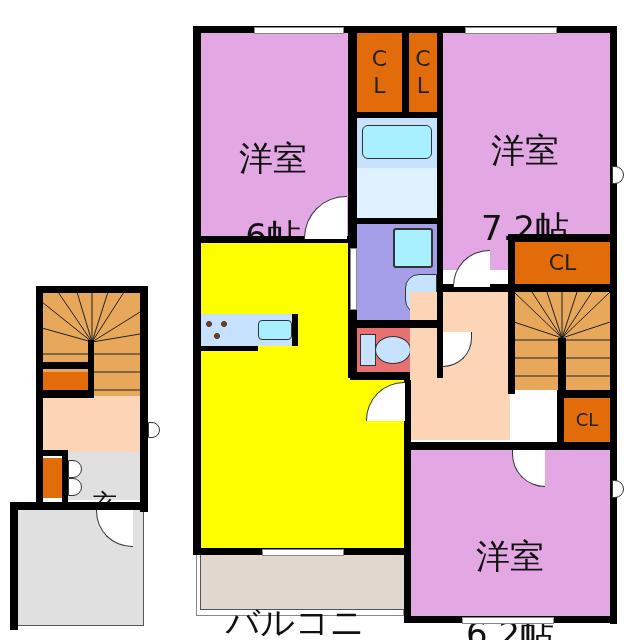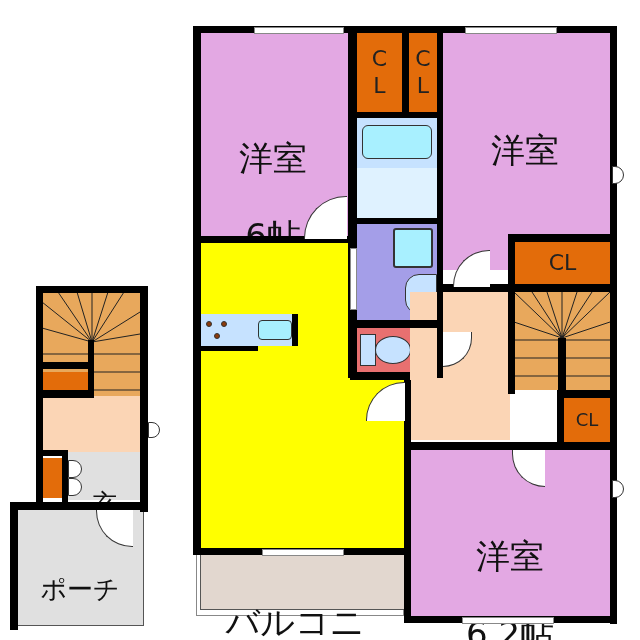--- a/index.html
+++ b/index.html
@@ -42,20 +42,21 @@
   <div class="abs" style="left:405px;top:274px;width:32px;height:40px;background:#c6e2ff;border:1px solid #333;border-radius:14px 0 0 14px;"></div>
 
   <div class="abs" style="left:357px;top:328px;width:80px;height:44px;background:#e87070;"></div>
   <div class="abs" style="left:360px;top:334px;width:16px;height:32px;background:#c6e2ff;border:1px solid #333;"></div>
   <div class="abs" style="left:375px;top:336px;width:36px;height:28px;background:#c6e2ff;border:1px solid #333;border-radius:50%;"></div>
 
   <div class="abs" style="left:443px;top:32px;width:167px;height:202px;background:#e3a8e3;"></div>
   <div class="abs" style="left:443px;top:230px;width:70px;height:40px;background:#e3a8e3;"></div>
   <div class="room-label" style="left:470px;top:92px;width:110px;font-size:34px;">
     <span>洋室</span><br>
+    <span>7.2帖</span>
   </div>
 
   <div class="cl" style="left:515px;top:242px;width:95px;height:42px;">
     <span>CL</span>
   </div>
 
   <div class="abs" style="left:410px;top:292px;width:100px;height:148px;background:#fbd5b5;"></div>
   <div class="abs" style="left:443px;top:290px;width:66px;height:20px;background:#fbd5b5;"></div>
 
   <div class="stairs" style="left:514px;top:292px;width:96px;height:98px;">
@@ -163,23 +164,20 @@
   <div class="abs" style="left:42px;top:372px;width:46px;height:18px;background:#e36c0a;"></div>
 
   <div class="abs" style="left:42px;top:458px;width:20px;height:40px;background:#e36c0a;"></div>
 
   <div class="abs" style="left:68px;top:452px;width:72px;height:48px;background:#e0e0e0;"></div>
   <div class="room-label" style="left:80px;top:462px;width:50px;font-size:24px;">
     <span>玄</span>
   </div>
 
   <div class="abs" style="left:16px;top:506px;width:128px;height:120px;background:#e0e0e0;border-right:1px solid #555;border-bottom:1px solid #555;"></div>
-  <div class="room-label" style="left:30px;top:545px;width:100px;font-size:26px;">
-    <span>ポーチ</span>
-  </div>
 
   <div class="wall" style="left:36px;top:286px;width:7px;height:220px;"></div>
   <div class="wall" style="left:36px;top:286px;width:112px;height:7px;"></div>
   <div class="wall" style="left:140px;top:286px;width:8px;height:226px;"></div>
   <div class="wall" style="left:88px;top:340px;width:6px;height:58px;"></div>
   <div class="wall" style="left:40px;top:362px;width:54px;height:7px;"></div>
   <div class="wall" style="left:40px;top:390px;width:54px;height:8px;"></div>
   <div class="wall" style="left:40px;top:450px;width:28px;height:6px;"></div>
   <div class="wall" style="left:62px;top:450px;width:6px;height:52px;"></div>
   <div class="wall" style="left:10px;top:502px;width:138px;height:8px;"></div>

